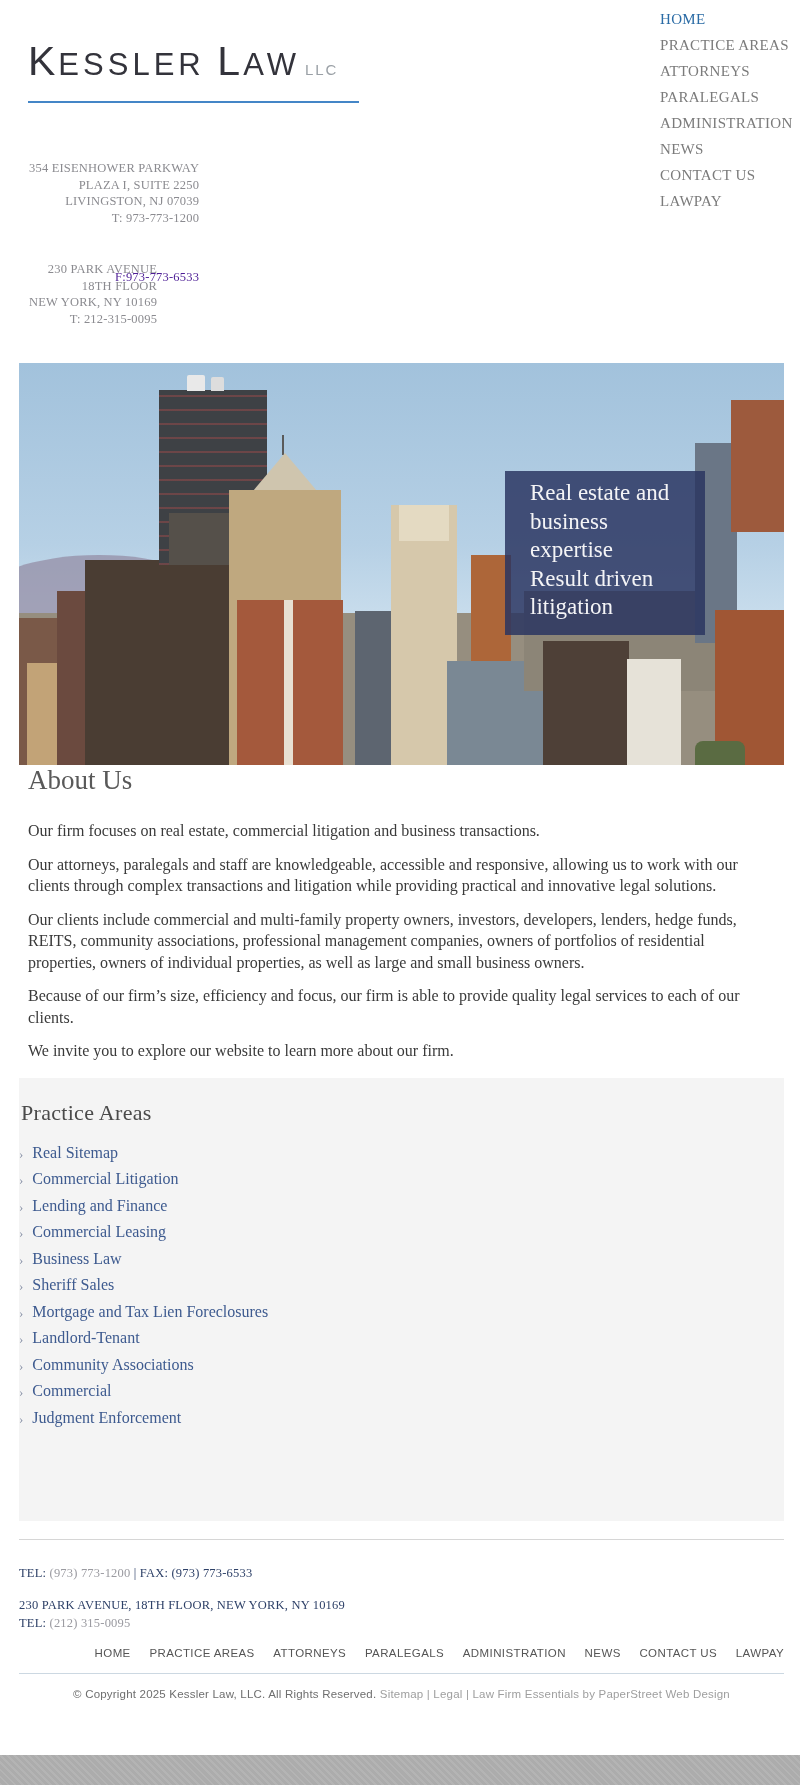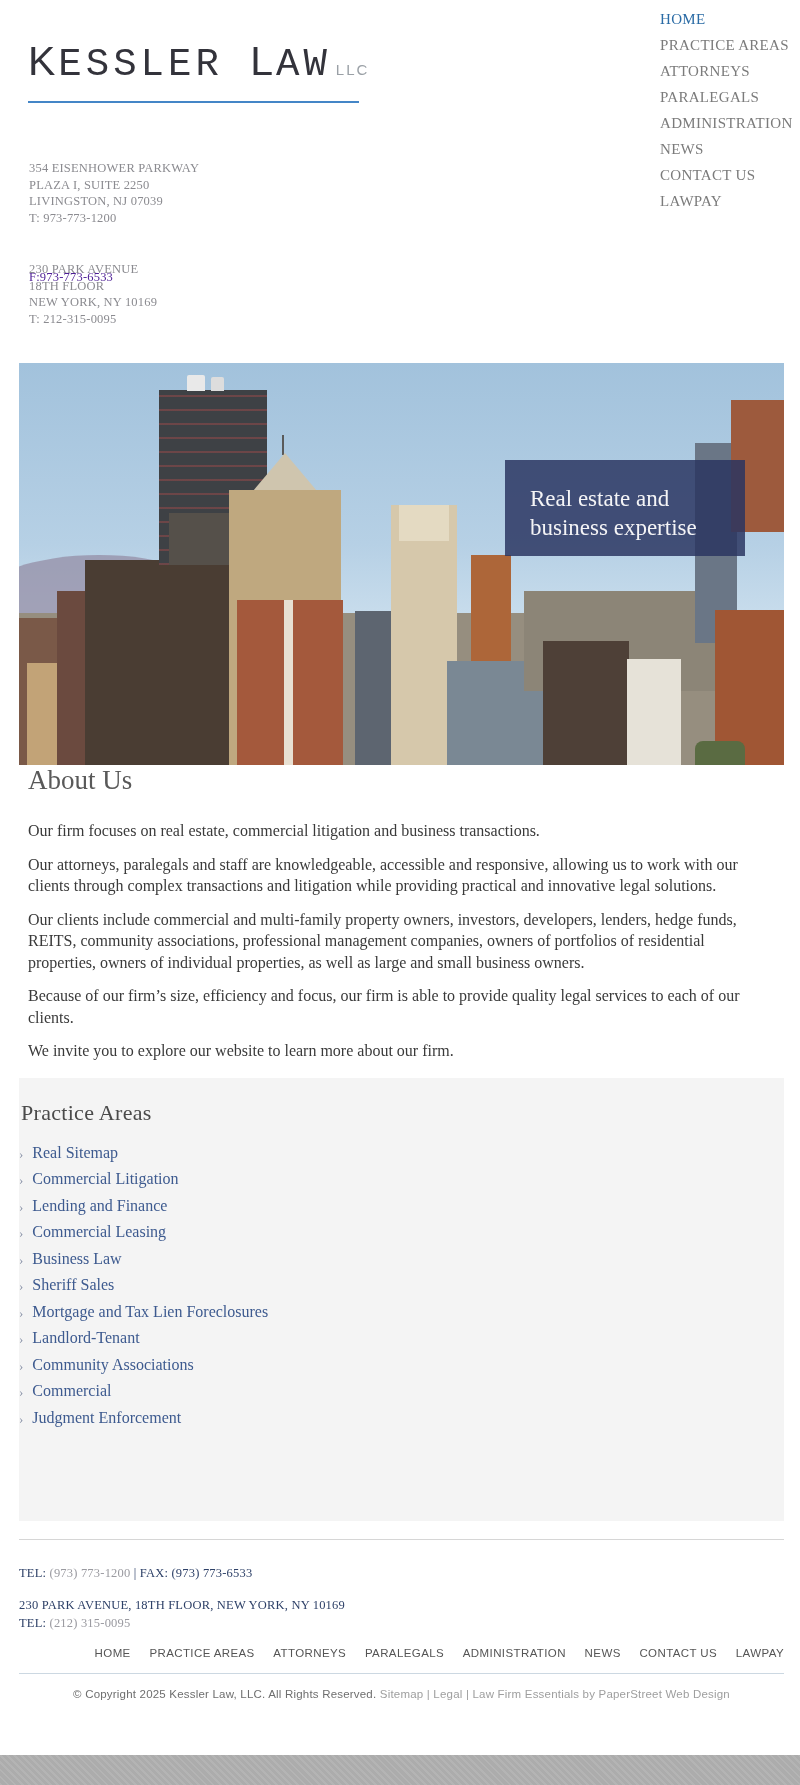--- a/index.html
+++ b/index.html
@@ -12,25 +12,25 @@
 
   
   .header { position:relative; height:363px; }
   .topnav { position:absolute; left:641px; top:6px; list-style:none; width:130px; }
   .topnav li { line-height:26px; }
   .topnav a { text-decoration:none; color:#7b7b7b; font-size:15px; letter-spacing:.3px; }
   .topnav li.active a { color:#2a6ba5; }
 
   .logo { position:absolute; left:9px; top:38px; font-family:"Liberation Sans",sans-serif; color:#33333b; white-space:nowrap; }
   .logo .big { font-size:41px; letter-spacing:3px; }
-  .logo .small { font-size:39px; letter-spacing:4px;font-family:Liberation Mono, monospace; }
+  .logo .small { font-size:31px; letter-spacing:4px; }
   .logo .suffix { font-size:15px; color:#9aa0a6; letter-spacing:2px; margin-left:5px; }
   .logo-rule { position:absolute; left:9px; top:101px; width:331px; height:2px; background:#4486c7; }
 
-  .office { position:absolute; left:10px; font-size:12.5px; line-height:16.5px; color:#8b8b90; letter-spacing:.2px; }
+  .office { position:absolute; left:10px; font-size:12.5px; line-height:16.5px; color:#8b8b90; letter-spacing:.2px;text-align:right; }
   .office-1 { top:160px; }
   .office-2 { top:261px; }
   .office .fax { color:#4c1d95;margin-top:43px; }
 
   
   .hero { position:relative; width:765px; height:402px; overflow:hidden;
           background:linear-gradient(180deg,#a2c2dc 0%,#b6d0e5 45%,#cde0ee 68%,#d6e5f0 100%); }
   .b { position:absolute; }
   .wd { background-image:
         repeating-linear-gradient(90deg, rgba(40,32,25,.35) 0 3px, transparent 3px 9px),
@@ -65,22 +65,22 @@
   .b11 { left:452px; top:192px; width:40px; height:210px; background:#ad6639; }
   .b12 { left:428px; top:298px; width:102px; height:104px; background:#7a8894; }
   .b19 { left:505px; top:228px; width:200px; height:100px; background:#8c8577; }
   .b17 { left:676px; top:80px; width:42px; height:200px; background:#6a7686; }
   .b13 { left:524px; top:278px; width:86px; height:124px; background:#4e4037; }
   .b14 { left:608px; top:296px; width:54px; height:106px; background:#e6e2d8; }
   .b15 { left:696px; top:247px; width:69px; height:155px; background:#a05634; }
   .b16 { left:712px; top:37px; width:53px; height:132px; background:#9d5a3d; }
   .trees { left:676px; top:378px; width:50px; height:24px; background:#5a6b42; border-radius:8px 8px 0 0; }
 
-  .hero-overlay { position:absolute; left:486px; top:97px; width:240px; min-height:96px;
-        background:rgba(42,52,96,.84); color:#f4f4f6; padding:25px 14px 13px 25px;
+  .hero-overlay { position:absolute; left:486px; top:108px; width:200px; min-height:96px;
+        background:rgba(42,52,96,.84); color:#f4f4f6; padding:8px 14px 13px 25px;
         font-size:23px; line-height:28.5px; }
 
   
   .about { color:#3a3a3a; }
   .about h2 { font-size:27px; font-weight:400; color:#595959; margin:0 9px 24px 9px; }
   .about p { font-size:16px; line-height:21.5px; margin:0 9px 12px 9px; }
 
   
   .practice { margin-top:16px; background:#f4f4f4; padding:22px 0 90px 0; }
   .practice h3 { font-size:22px; font-weight:400; color:#4a4a4a; margin:0 0 14px 2px; letter-spacing:.3px; }
@@ -170,20 +170,21 @@
     <div class="b b19 wd"></div>
     <div class="b b17 wl"></div>
     <div class="b b13 wl"></div>
     <div class="b b14 wd"></div>
     <div class="b b16 wd"></div>
     <div class="b b15 wd"></div>
     <div class="b trees"></div>
 
     <div class="hero-overlay">
       <div>Real estate and business expertise</div>
+      <div>Result driven litigation</div>
     </div>
   </div>
 
   <div class="about">
     <h2>About Us</h2>
     <p>Our firm focuses on real estate, commercial litigation and business transactions.</p>
     <p>Our attorneys, paralegals and staff are knowledgeable, accessible and responsive, allowing us to work with our clients through complex transactions and litigation while providing practical and innovative legal solutions.</p>
     <p>Our clients include commercial and multi-family property owners, investors, developers, lenders, hedge funds, REITS, community associations, professional management companies, owners of portfolios of residential properties, owners of individual properties, as well as large and small business owners.</p>
     <p>Because of our firm’s size, efficiency and focus, our firm is able to provide quality legal services to each of our clients.</p>
     <p>We invite you to explore our website to learn more about our firm.</p>

